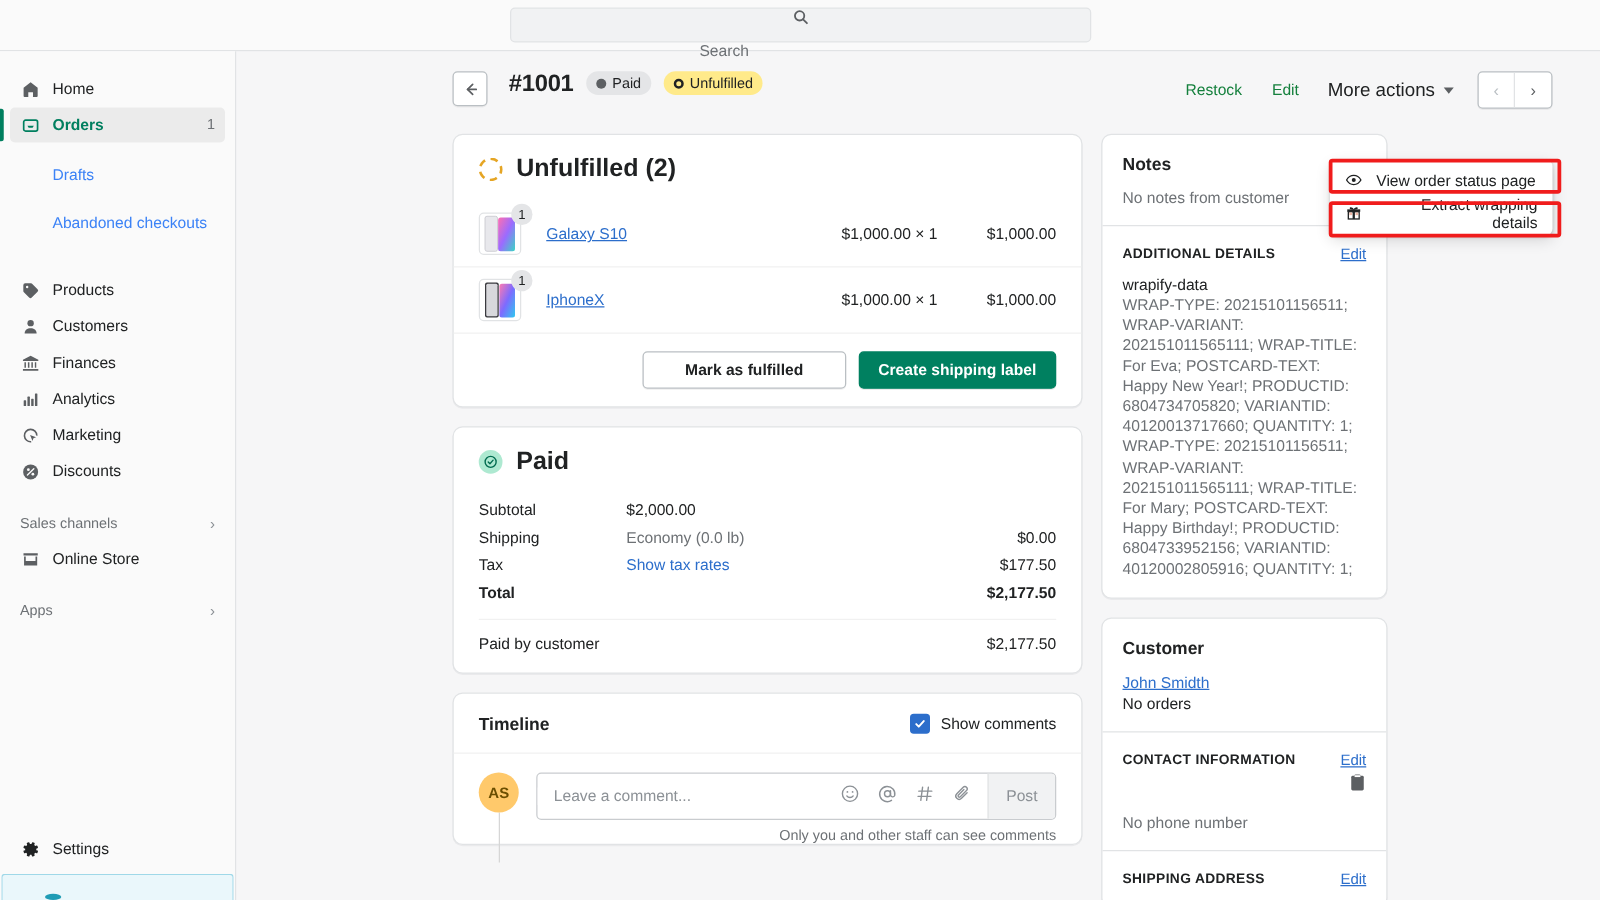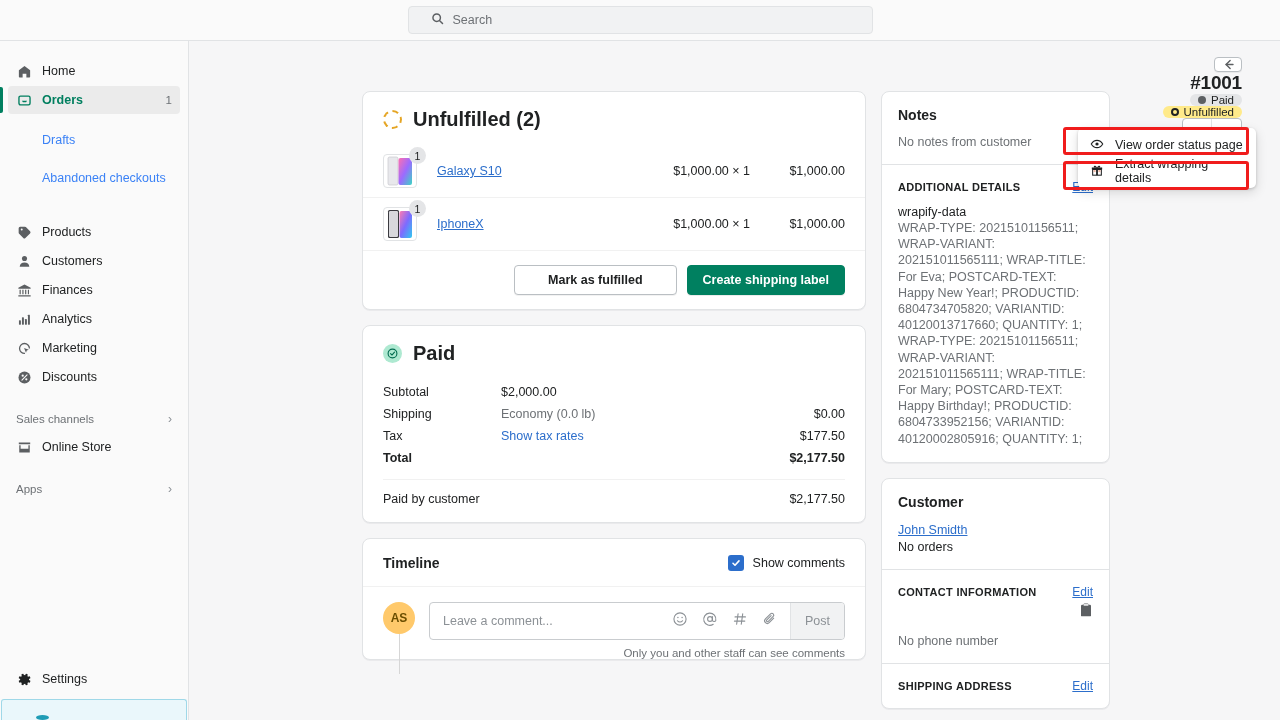--- a/index.html
+++ b/index.html
@@ -18,22 +18,23 @@
     background: #fafafa;
     border-bottom: 1px solid #e1e3e5;
     display: flex; align-items: center; justify-content: center;
   }
   .search-wrap {
     width: 465px; height: 28px;
     background: #f1f2f3;
     border: 1px solid #e1e3e5;
     border-radius: 4px;
     display: flex; align-items: center;
-    padding: 0 22px;
+    padding: 0 8px;
     gap: 9px;
+    flex-direction: column;
   }
   .search-wrap input {
     border: none; outline: none; background: transparent;
     font-family: "Liberation Sans", sans-serif;
     font-size: 12.5px; color: #6d7175; flex: 1;
   }
   .search-wrap input::placeholder { color: #6d7175; }
 
   
   .sidebar {
@@ -98,25 +99,24 @@
     width: 13px; height: 5px; background: #1f9cb5; border-radius: 50%;
   }
 
   
   .main {
     position: absolute; top: 41px; left: 189px;
     width: 1091px; height: 679px;
     overflow: hidden;
   }
   .page-header {
-    display: flex; align-items: flex-end;
+    display: flex; align-items: flex-start;
     padding: 16px 0 0 0;
-    margin: 0 38px 0 173px;
+    margin: 0 38px 16px 173px;
     height: 50px;
-    flex-direction: column;
   }
   .back-btn {
     width: 28px; height: 28px; background: #fff;
     border: 1px solid #babfc3; border-radius: 4px;
     display: flex; align-items: center; justify-content: center;
     cursor: pointer; color: #5c5f62; font-size: 14px;
     box-shadow: 0 1px 0 rgba(0,0,0,.05);
   }
   .order-id {
     font-size: 19px; font-weight: bold; margin-left: 17px; letter-spacing: -.2px;
@@ -153,25 +153,25 @@
     background: #fff; box-shadow: 0 1px 0 rgba(0,0,0,.05);
   }
   .pager div {
     width: 29px; height: 28px; display: flex; align-items: center;
     justify-content: center; cursor: pointer; color: #5c5f62; font-size: 13px;
   }
   .pager div:first-child { border-right: 1px solid #e1e3e5; color: #babfc3; }
 
   
   .dropdown {
-    position: absolute; top: 87px; right: 24px;
+    position: absolute; top: 87px; right: 38px;
     width: 178px; background: #fff;
     border-radius: 5px;
     box-shadow: 0 1px 3px rgba(0,0,0,.18), 0 4px 12px rgba(0,0,0,.14);
-    padding: 4px 0; z-index: 40;
+    padding: 4px 0; z-index: 40; text-align: right;
   }
   .dd-item {
     display: flex; align-items: center; gap: 11px;
     height: 26px; padding: 0 12px; font-size: 12.5px;
     color: #202223; cursor: pointer; position: relative;
   }
   .dd-hl {
     position: absolute; border: 3px solid #f01c1c; border-radius: 3px;
     pointer-events: none; z-index: 41;
   }

